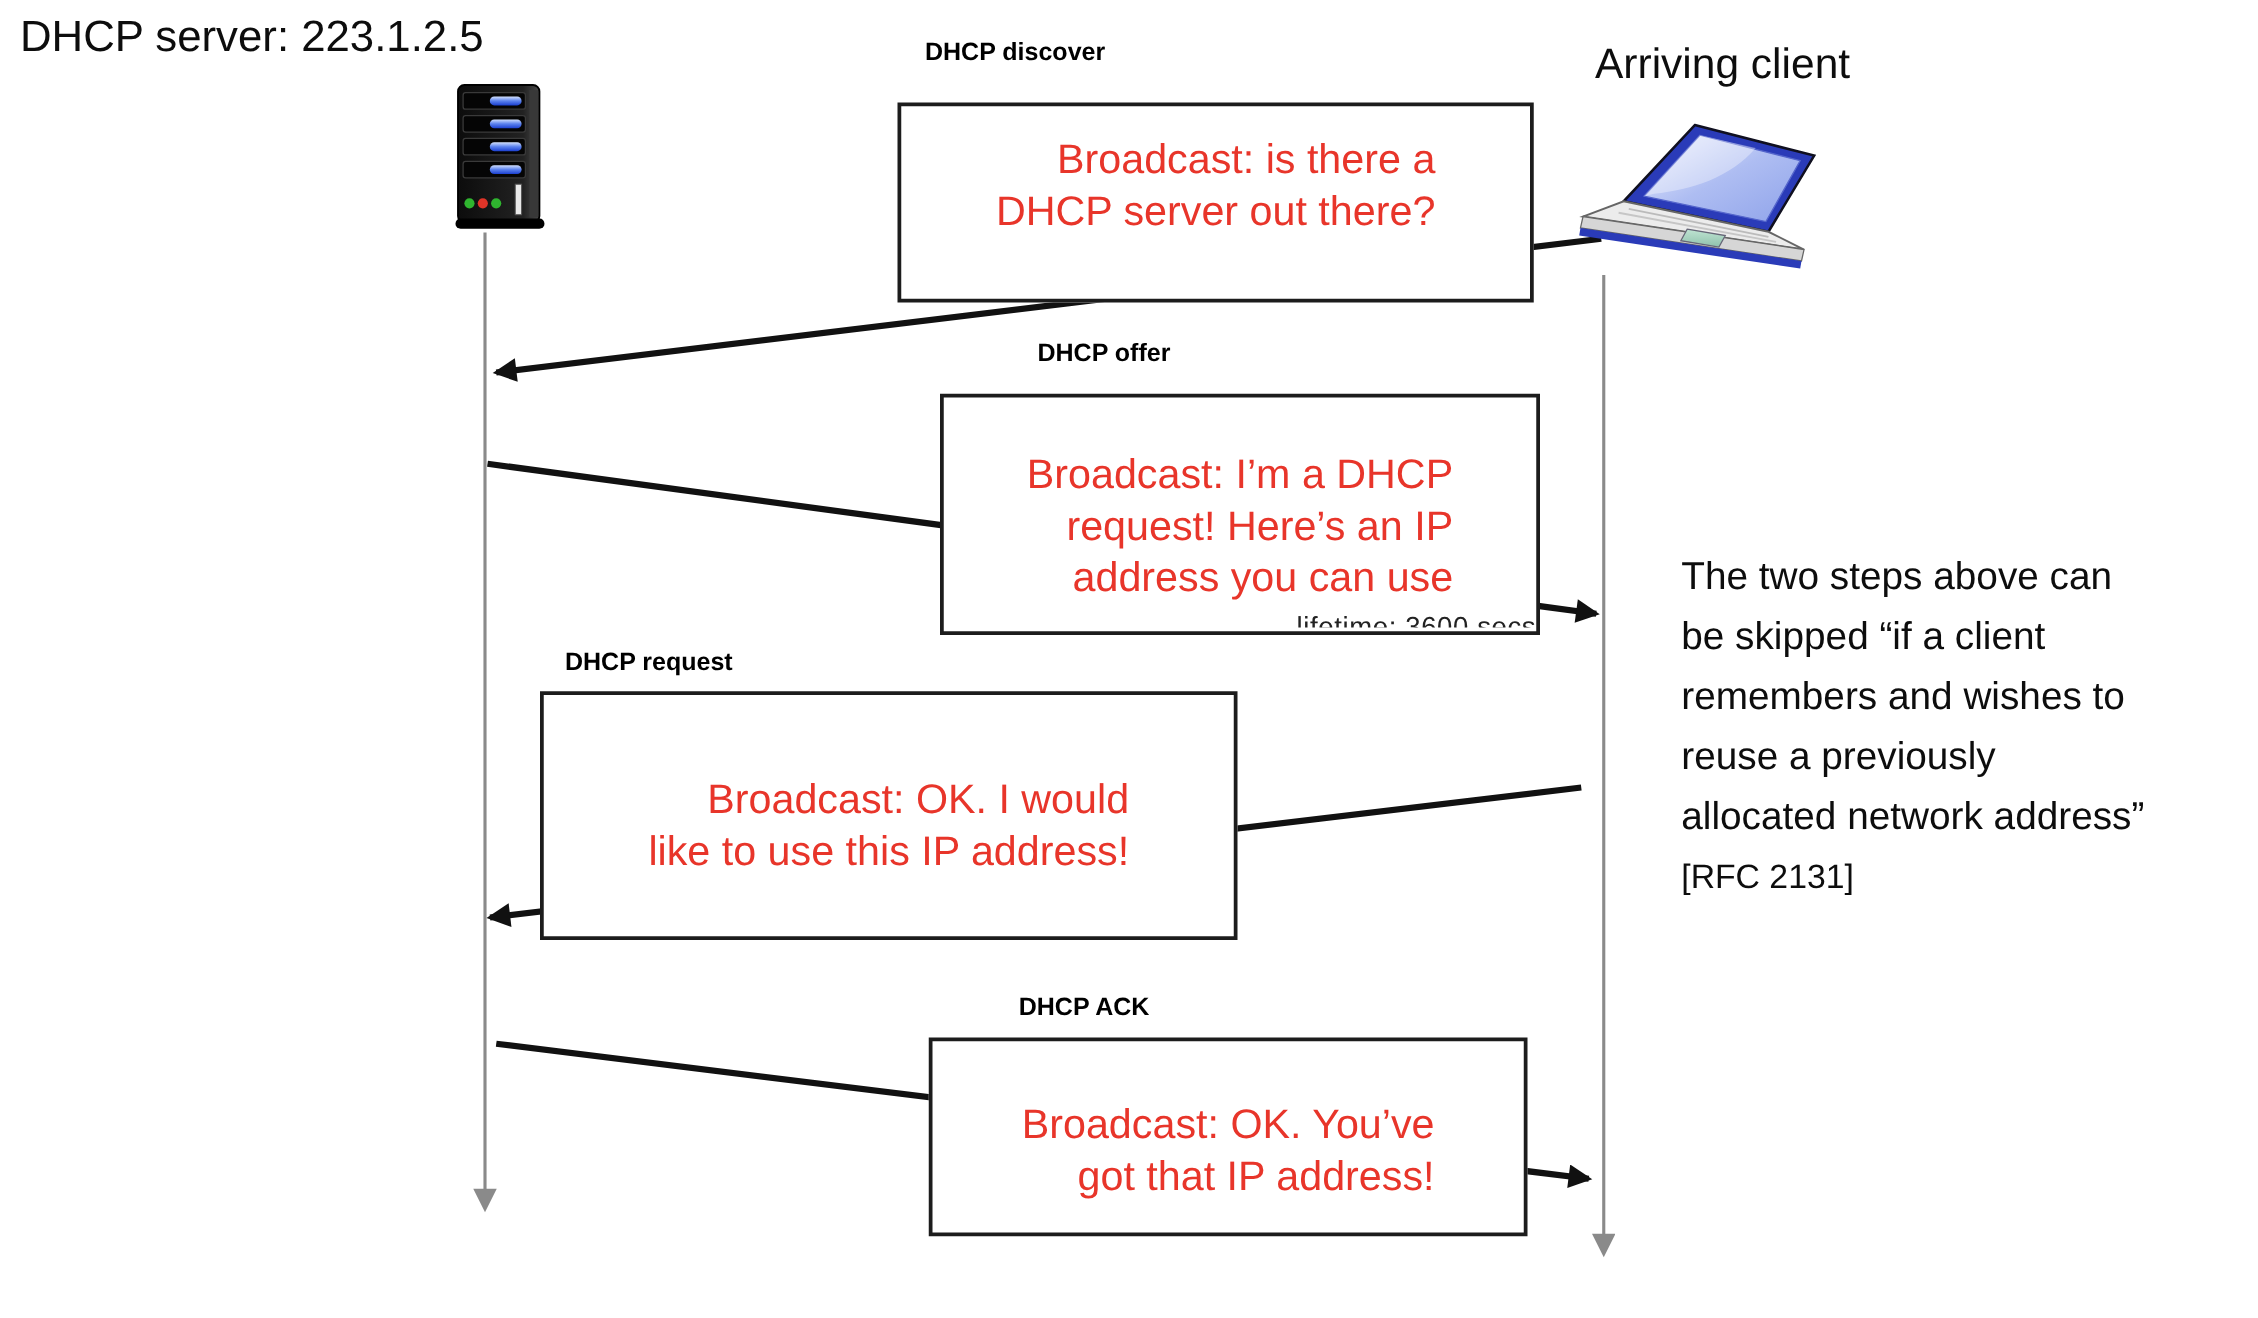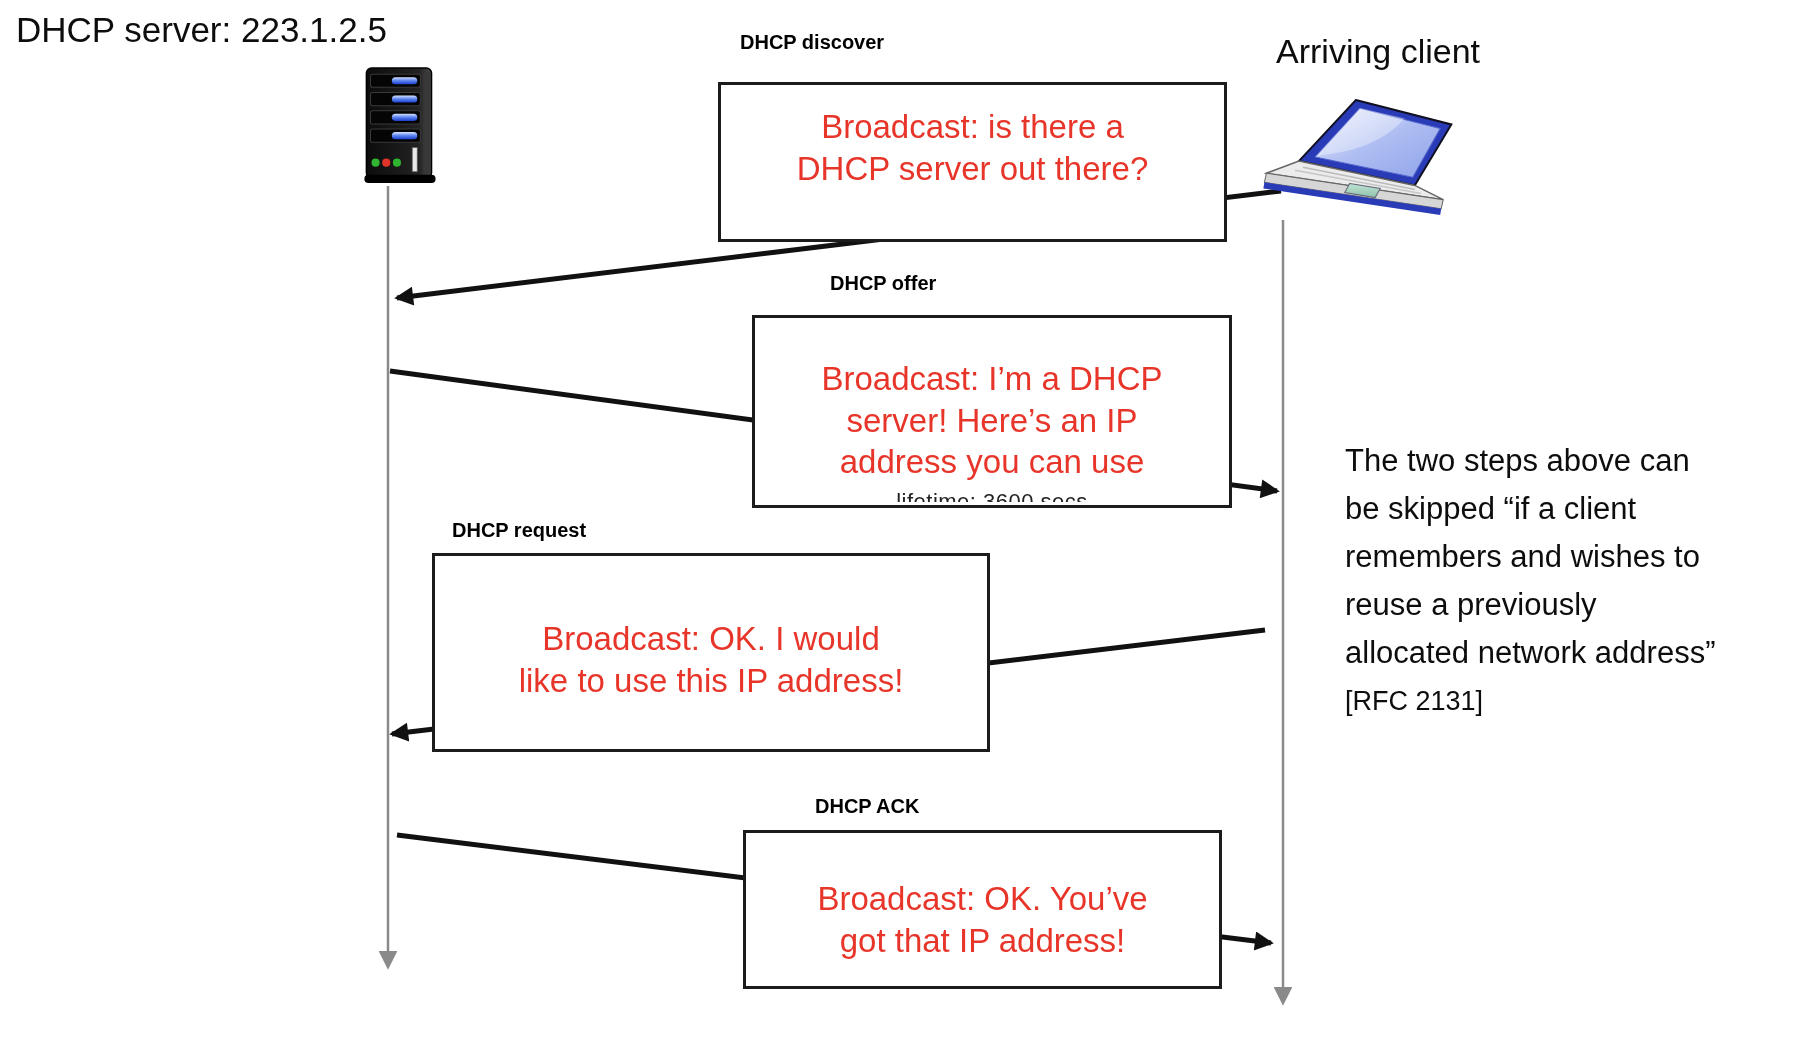--- a/index.html
+++ b/index.html
@@ -25,25 +25,25 @@
   .msg-box{
     position:absolute;z-index:2;background:#ffffff;border:3px solid #1c1c1c;
     box-sizing:border-box;display:flex;align-items:center;justify-content:center;
   }
   .box-discover{left:718px;top:82px;width:509px;height:160px;padding-bottom:28px;}
   .box-offer{left:752px;top:315px;width:480px;height:193px;padding-top:18px;}
   .box-request{left:432px;top:553px;width:558px;height:199px;padding-top:14px;}
   .box-ack{left:743px;top:830px;width:479px;height:159px;padding-top:20px;}
   .msg-text{
     font-size:33px;line-height:1.27;color:var(--msg-red,#e8352a);
-    text-align:center;white-space:pre-line;
+    text-align:right;white-space:pre-line;
   }
   .clipped-line{
     position:absolute;left:0;right:0;bottom:3px;height:10px;
-    overflow:hidden;text-align:center;
+    overflow:hidden;text-align:right;
   }
   .clipped-line span{font-size:22px;line-height:20px;color:#222;letter-spacing:.5px;}
   .note{position:absolute;z-index:3;left:1345px;top:437px;width:480px;color:#0d0d0d;}
   .note-text{font-size:31px;line-height:48px;white-space:pre-line;}
   .note-cite{font-size:27px;line-height:44px;margin-top:2px;}
 </style>
 </head>
 <body>
 
 <div class="canvas">
@@ -131,21 +131,21 @@
 
   <div class="msg-label lbl-discover">DHCP discover</div>
   <div class="msg-box box-discover">
     <div class="msg-text">Broadcast: is there a
 DHCP server out there?</div>
   </div>
 
   <div class="msg-label lbl-offer">DHCP offer</div>
   <div class="msg-box box-offer">
     <div class="msg-text">Broadcast: I’m a DHCP
-server! Here’s an IP
+request! Here’s an IP
 address you can use</div>
     <div class="clipped-line">
       <span>lifetime: 3600 secs</span>
     </div>
   </div>
 
   <div class="msg-label lbl-request">DHCP request</div>
   <div class="msg-box box-request">
     <div class="msg-text">Broadcast: OK.  I would
 like to use this IP address!</div>

